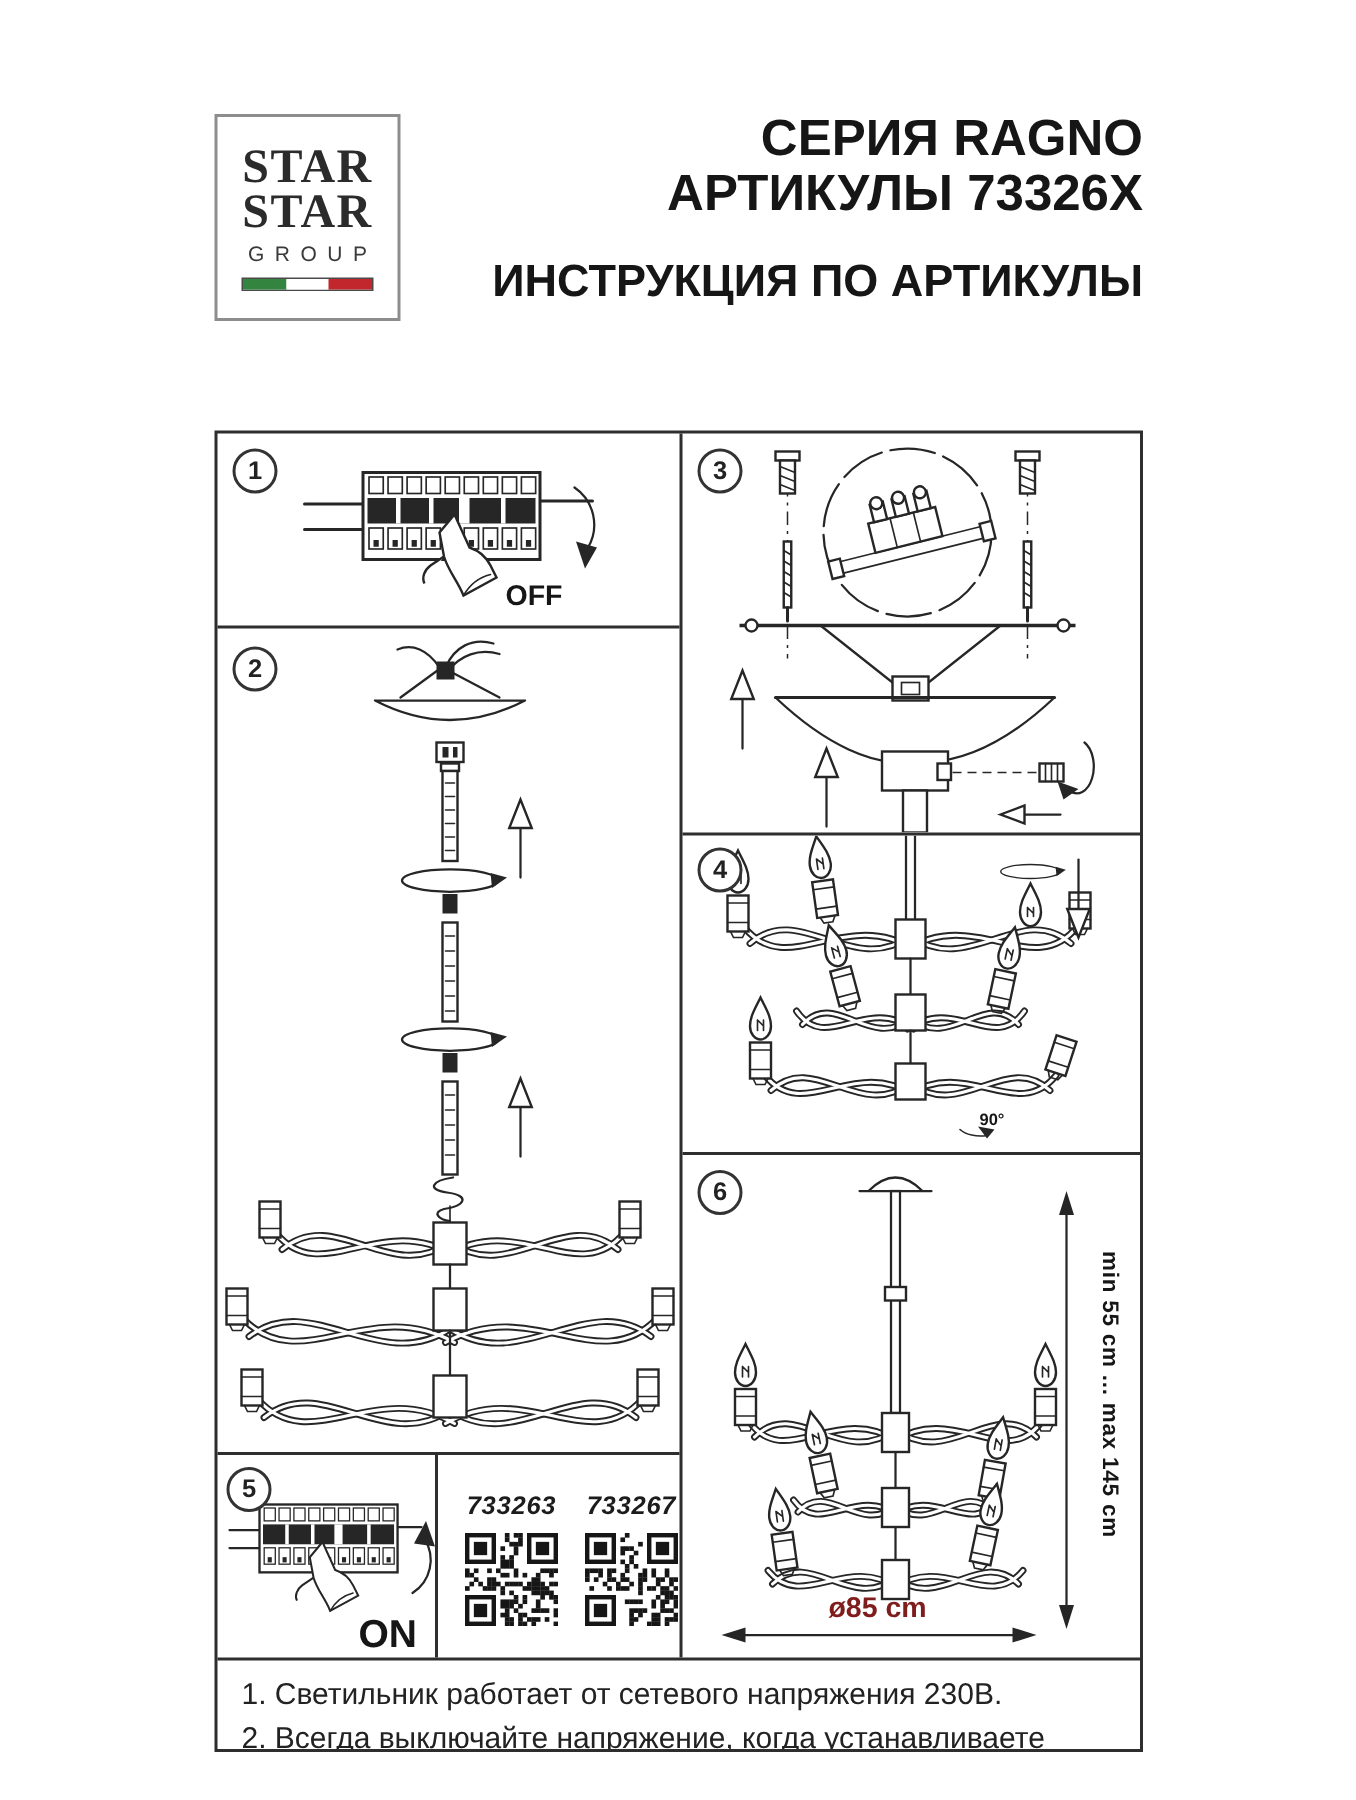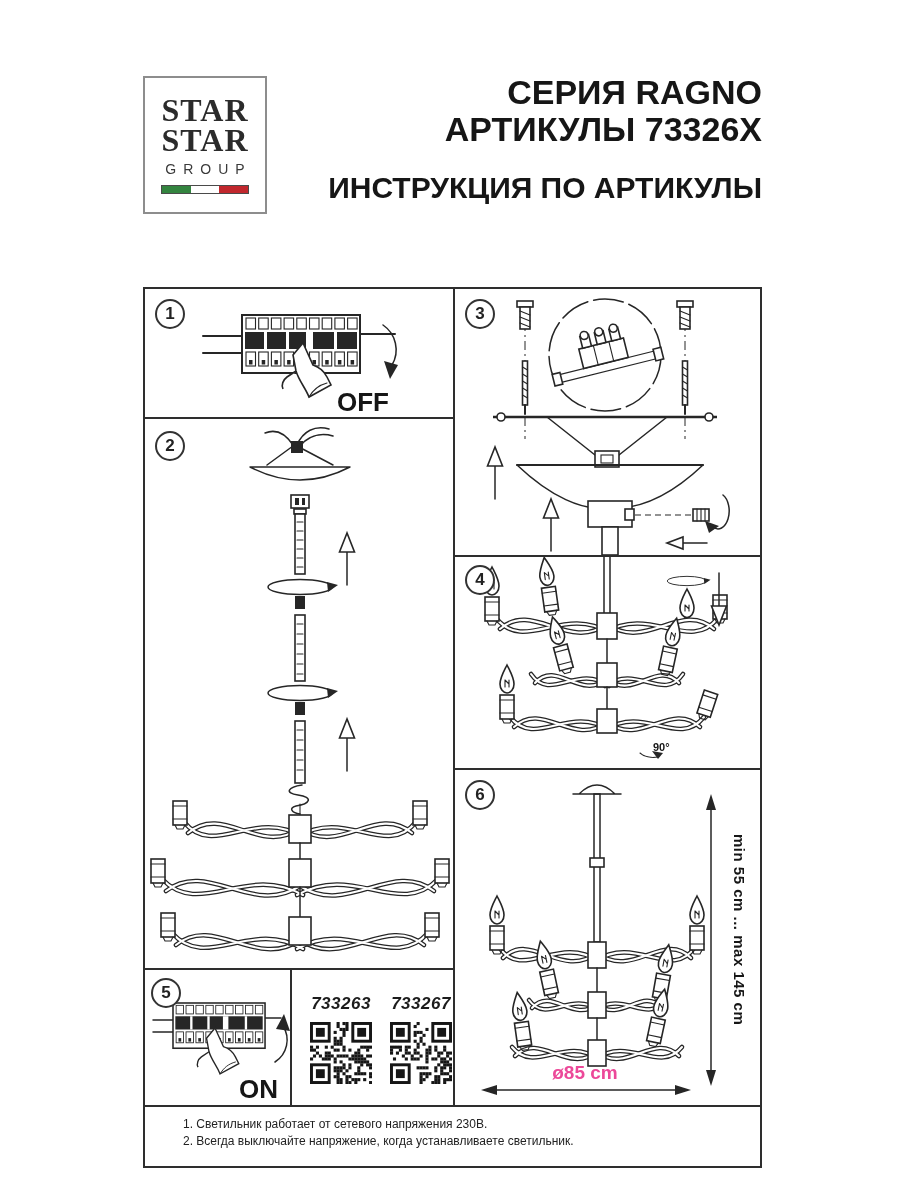--- a/index.html
+++ b/index.html
@@ -33,31 +33,31 @@
   svg.draw { position:absolute; left:0; top:0; display:block; }
 
   .ln   { stroke:#262626; fill:none; stroke-width:2; stroke-linecap:round; }
   .ln15 { stroke:#262626; fill:none; stroke-width:1.5; stroke-linecap:round; }
   .ln12 { stroke:#262626; fill:none; stroke-width:1.1; stroke-linecap:round; }
   .ink  { fill:#262626; stroke:none; }
   .hollow { fill:#fff; stroke:#262626; stroke-width:1.6; }
   .arm-d { stroke:#262626; fill:none; stroke-width:4.6; stroke-linecap:round; }
   .arm-w { stroke:#ffffff; fill:none; stroke-width:2.1; stroke-linecap:round; }
 
-  .switch-label { position:absolute; font-weight:bold; font-size:26px; color:#161616; }
+  .switch-label { position:absolute; font-weight:bold; font-size:19px; color:#161616; }
   .qr-wrap { position:absolute; display:flex; gap:14px; left:16px; top:24px; }
   .qr-col { width:66px; text-align:center; }
   .qr-num { font-weight:bold; font-size:17px; margin-bottom:8px; letter-spacing:0.5px;font-style:italic; }
   .dim-v { position:absolute; right:12px; top:64px; writing-mode:vertical-rl;
            font-weight:bold; font-size:15px; letter-spacing:0.5px; color:#161616; }
   .dim-h { position:absolute; left:35px; top:292px; width:190px; text-align:center;
-           font-weight:bold; font-size:19px; color:#ec4899; }
+           font-weight:bold; font-size:19px; color:#7f1d1d; }
   .angle-label { position:absolute; left:198px; top:184px; font-weight:bold; font-size:11px; color:#161616; }
 
-  .notes { padding:9px 0 0 28px; font-size:12px; line-height:1.45; color:#222;margin-left:10px; }
+  .notes { padding:9px 0 0 16px; font-size:20px; line-height:1.45; color:#222; }
 </style>
 </head>
 <body>
 
 <svg width="0" height="0" style="position:absolute" aria-hidden="true">
   <defs>
     <g id="socket">
       <rect x="-7" y="-26" width="14" height="24" class="hollow"></rect>
       <path d="M-5,-2 L-3,2 L3,2 L5,-2" class="ln12"></path>
       <path d="M-7,-21 H7 M-7,-8 H7" class="ln12"></path>

